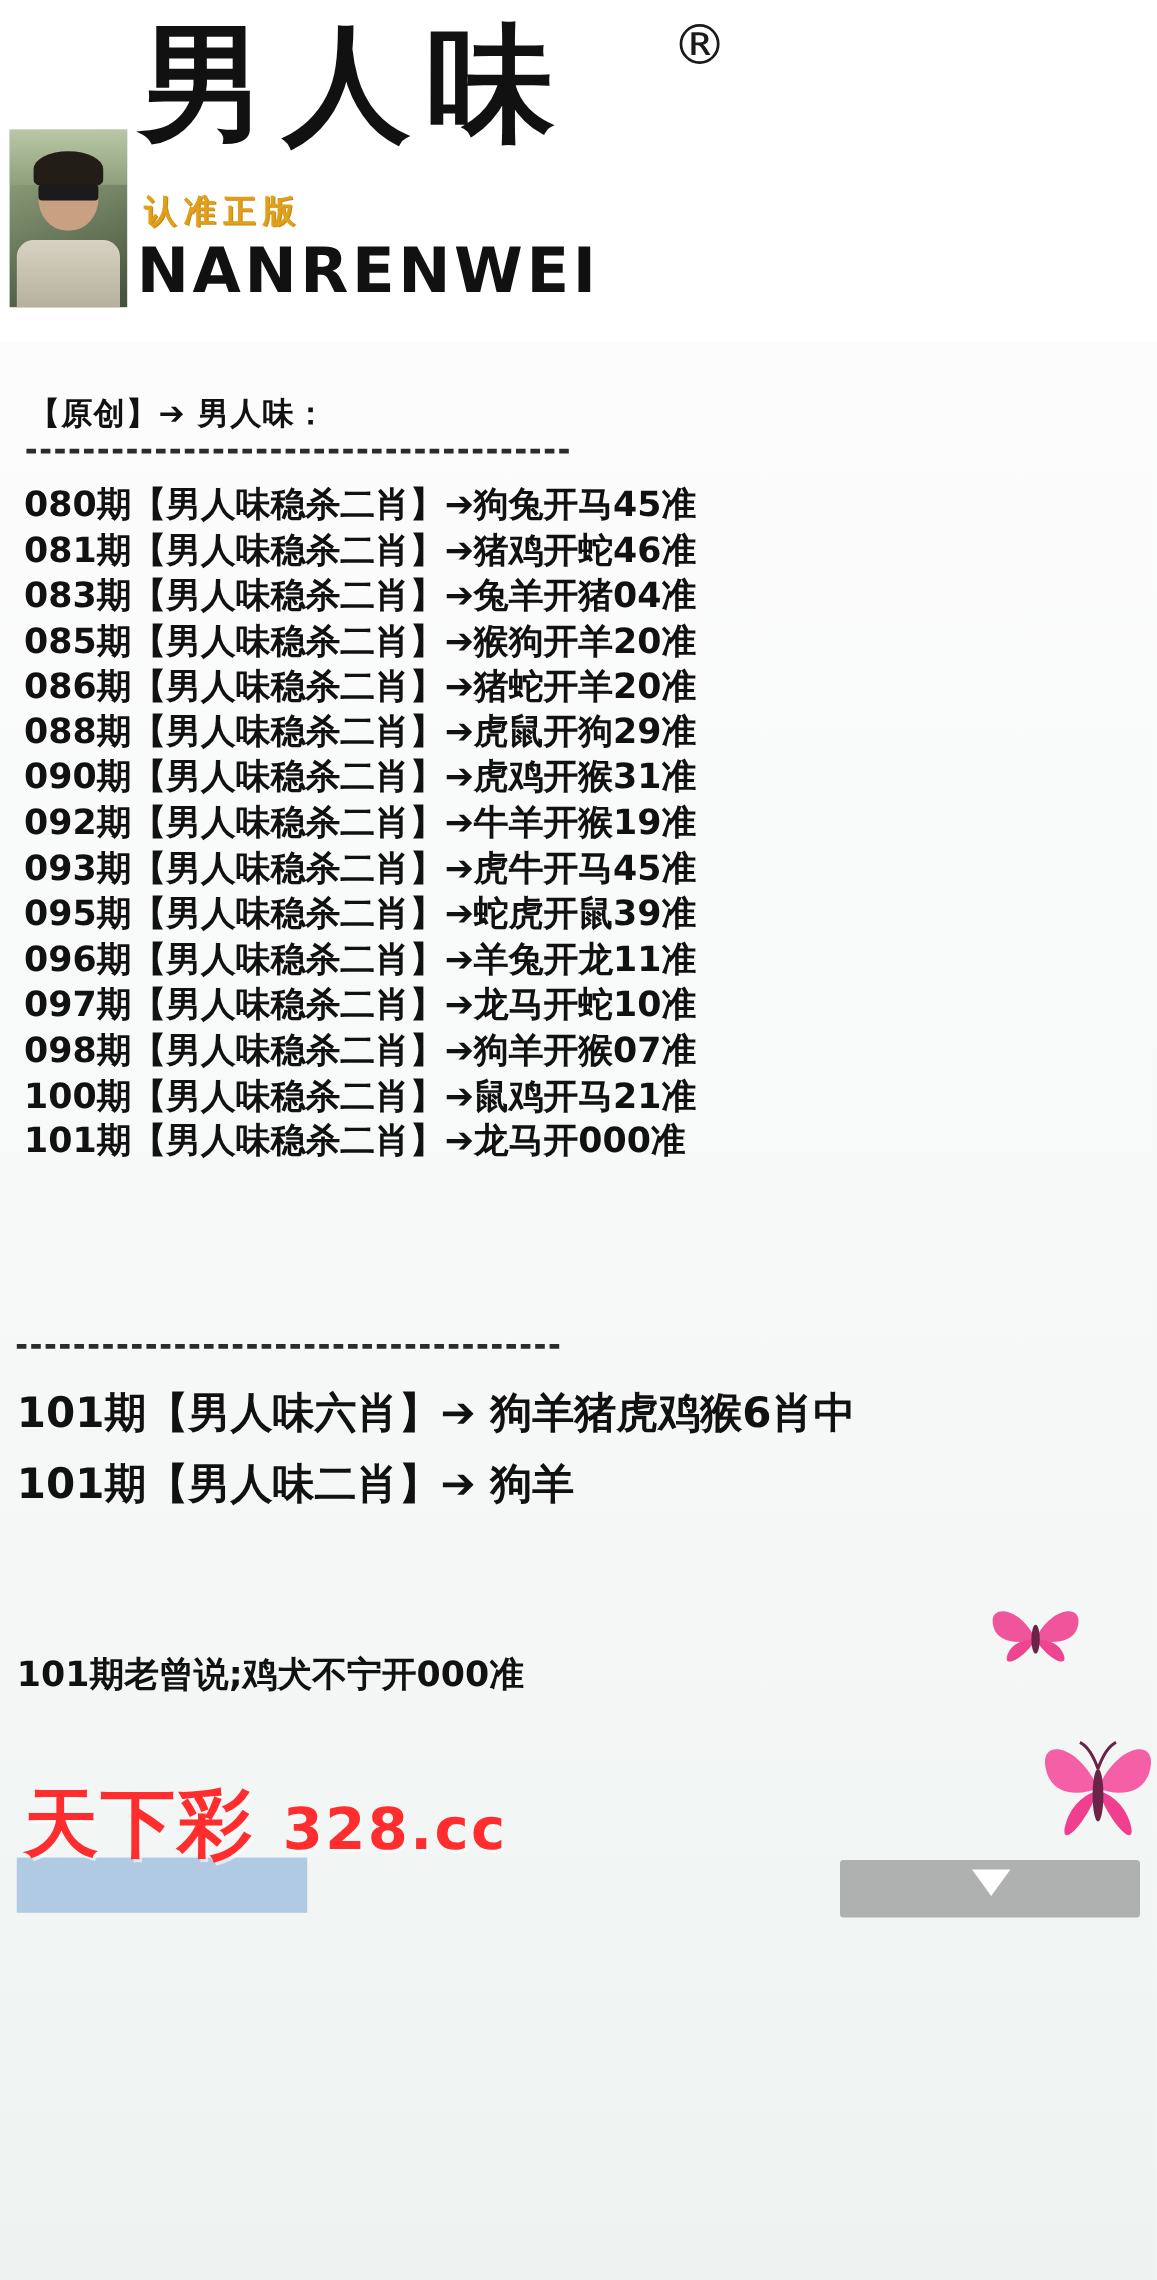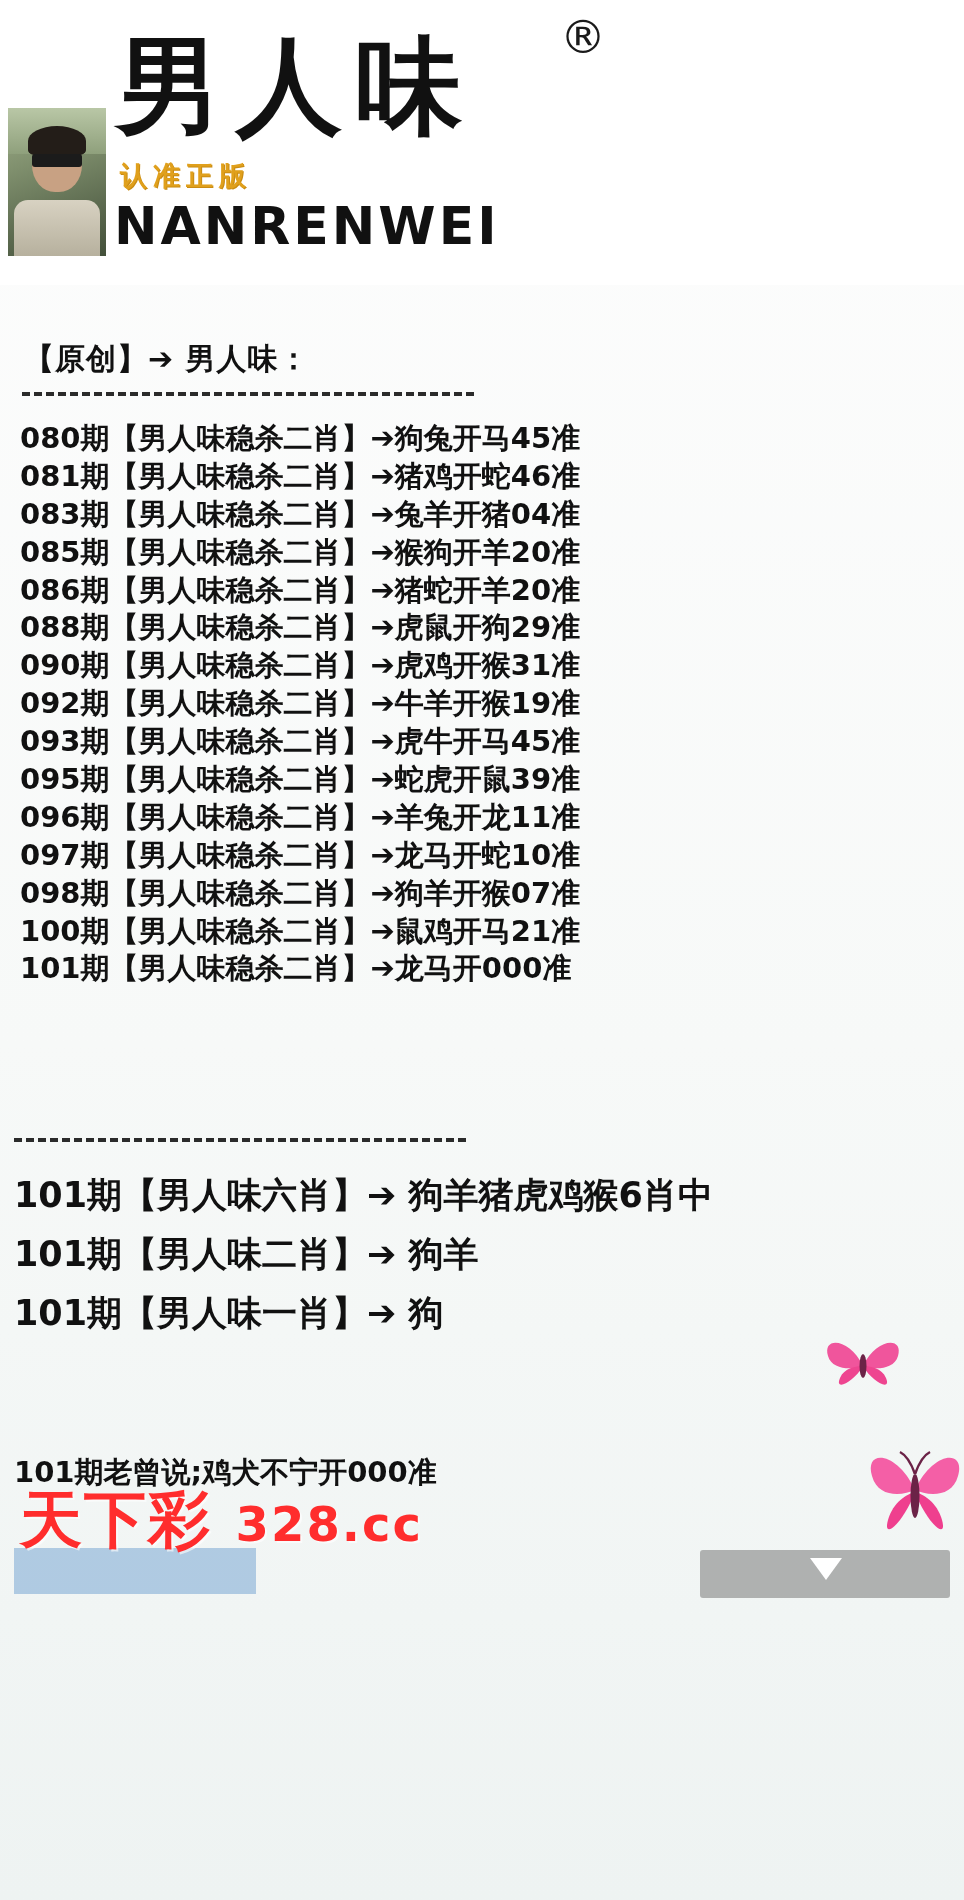--- a/index.html
+++ b/index.html
@@ -66,21 +66,21 @@
   .avatar .body {
     position: absolute;
     left: 6px; top: 92px;
     width: 86px; height: 60px;
     background: linear-gradient(180deg,#d8d2c2,#b4ae9b);
     border-radius: 14px 14px 0 0;
   }
   .logo-title {
     position: absolute;
     left: 116px;
-    top: 34px;
+    top: 18px;
     font-family: "DejaVu Sans", sans-serif;
     font-weight: bold;
     font-size: 106px;
     letter-spacing: 14px;
     color: #111111;
     line-height: 1;
     white-space: nowrap;
   }
   .reg-mark {
     position: absolute;
@@ -115,23 +115,23 @@
   }
 
   
   .content {
     position: relative;
     padding: 0 14px;
   }
   .section-title {
     font-family: "DejaVu Sans", sans-serif;
     font-weight: bold;
-    font-size: 30px;
+    font-size: 26px;
     color: #111;
-    margin-top: 54px;
+    margin-top: 42px;
     margin-left: 10px;
     letter-spacing: 1px;
   }
   .divider {
     margin: 12px 0 10px 8px;
     width: 452px;
     border-top: 4px dashed #2b2b2b;
     height: 0;
   }
 
@@ -376,21 +376,20 @@
         </tr>
       </tbody>
     </table>
 
     <div class="gap-1"></div>
     <div class="divider2"></div>
 
     <div class="summary">
       <div class="line">101期【男人味六肖】➔ 狗羊猪虎鸡猴6肖中</div>
       <div class="line">101期【男人味二肖】➔ 狗羊</div>
-      <div class="line">101期【男人味一肖】➔ 狗</div>
     </div>
 
     <div class="note">101期老曾说;鸡犬不宁开000准</div>
   </div>
 
   <div class="butterfly bf1">
     <svg width="86" height="70" viewBox="0 0 86 70">
       <path d="M43 36 C30 8, 2 6, 8 26 C12 40, 32 40, 43 36 Z" fill="#f0559c"></path>
       <path d="M43 36 C56 8, 84 6, 78 26 C74 40, 54 40, 43 36 Z" fill="#f0559c"></path>
       <path d="M43 36 C34 52, 14 62, 20 48 C24 38, 36 36, 43 36 Z" fill="#ee4590"></path>

